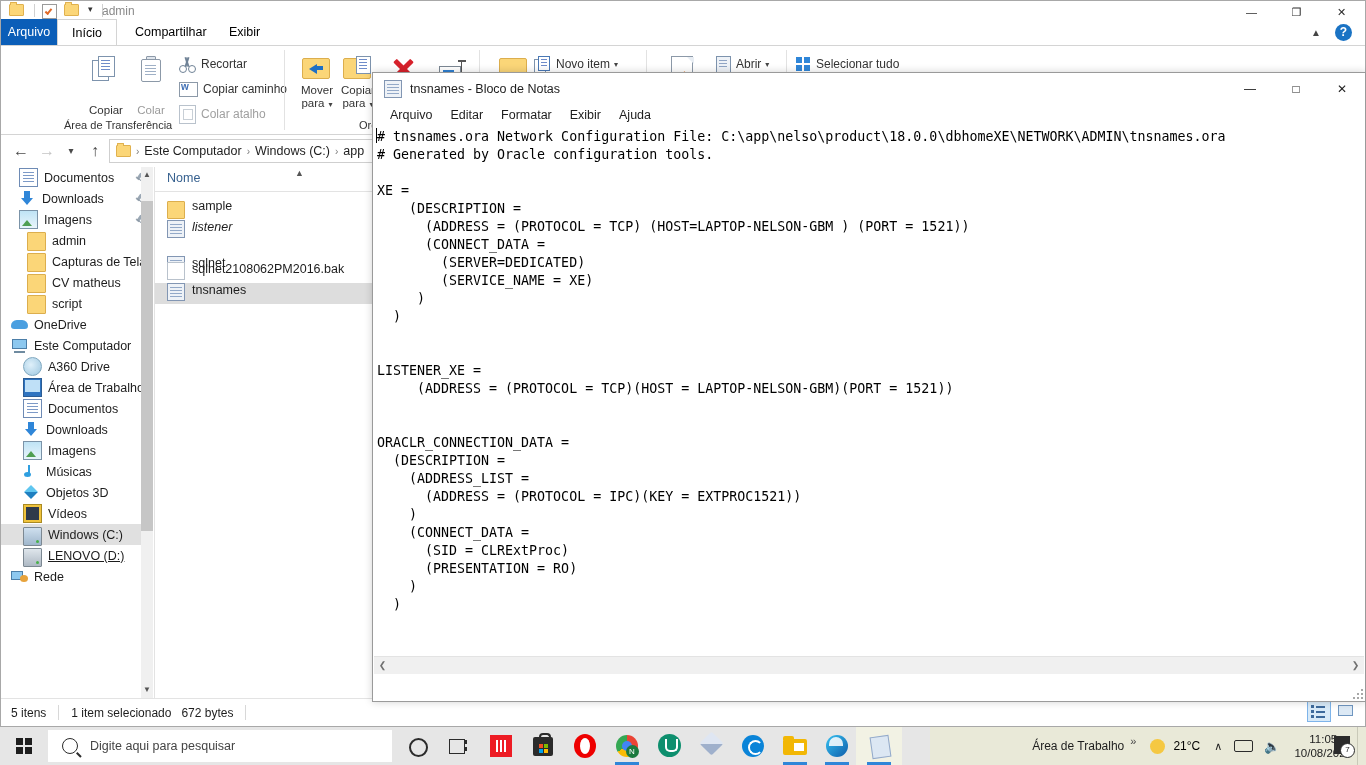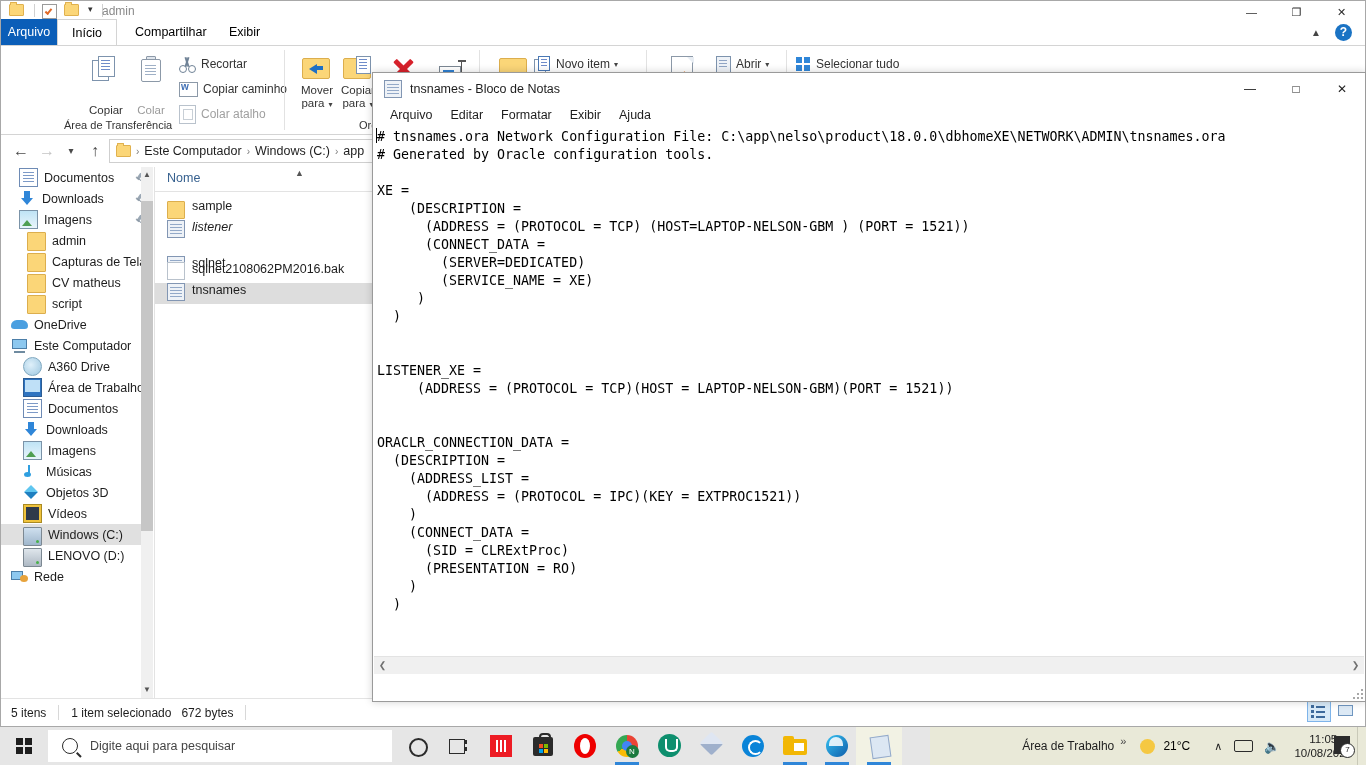--- a/index.html
+++ b/index.html
@@ -504,21 +504,21 @@
         <span>Objetos 3D</span>
       </div>
       <div class="nav-item" style="padding-left: 22px;">
         <span class="ic ic-video"></span>
         <span>Vídeos</span>
       </div>
       <div class="nav-item sel" style="padding-left: 22px;">
         <span class="ic ic-drivec"></span>
         <span>Windows (C:)</span>
       </div>
-      <div class="nav-item" style="padding-left: 22px;">
+      <div class="nav-item" style="padding-left: 22px; text-decoration: underline;">
         <span class="ic ic-drive"></span>
         <span>LENOVO (D:)</span>
       </div>
       <div class="nav-item" style="padding-left: 10px;">
         <span class="ic ic-net"></span>
         <span>Rede</span>
       </div>
     </div>
   <div id="ex-lscroll">
     <div class="sb-arrow" style="top:0">▲</div>
@@ -706,21 +706,21 @@
         <span style="position:absolute;left:7px;top:6px;width:14px;height:9px;border-radius:9px 9px 0 0;background:#ffffff;opacity:.85;"></span>
       </div>
       <div class="tbicon running" style="left: 864px;">
         <span style="position:absolute;left:7px;top:5px;width:17px;height:20px;background:#dce7f3;border:1px solid #93a9c8;transform:rotate(-8deg);"></span>
       </div>
     </div>
   <div id="tray">
     <span class="desk" style="margin-right:6px;">Área de Trabalho</span>
     <span style="font-size:11px;color:#444;margin-right:14px;align-self:flex-start;margin-top:8px;">»</span>
     <span style="width:15px;height:15px;border-radius:50%;background:#f5c842;margin-right:8px;display:inline-block;"></span>
-    <span style="font-size:12px;margin-right:24px;">21°C</span>
+    <span style="font-size:12px;margin-right:14px;">21°C</span>
     <span class="chev" style="margin-right:12px;">∧</span>
     <span style="width:17px;height:10px;border:1.4px solid #2b2b2b;border-radius:2px;margin-right:11px;position:relative;display:inline-block;"></span>
     <span style="font-size:13px;margin-right:14px;">🔈</span>
     <div id="tray-clock" style="margin-right:14px;">
       <div>11:05</div>
       <div>10/08/2021</div>
     </div>
     <div id="notif">
       <span class="sheet"></span>
       <span class="badge">7</span>

